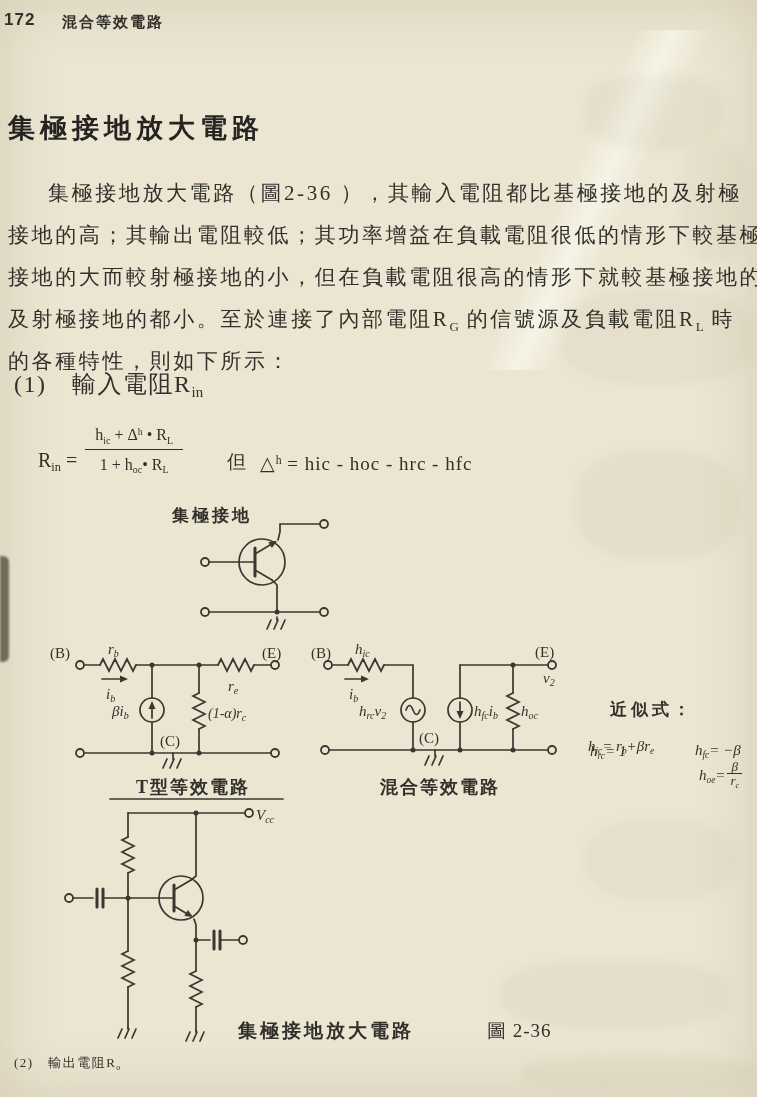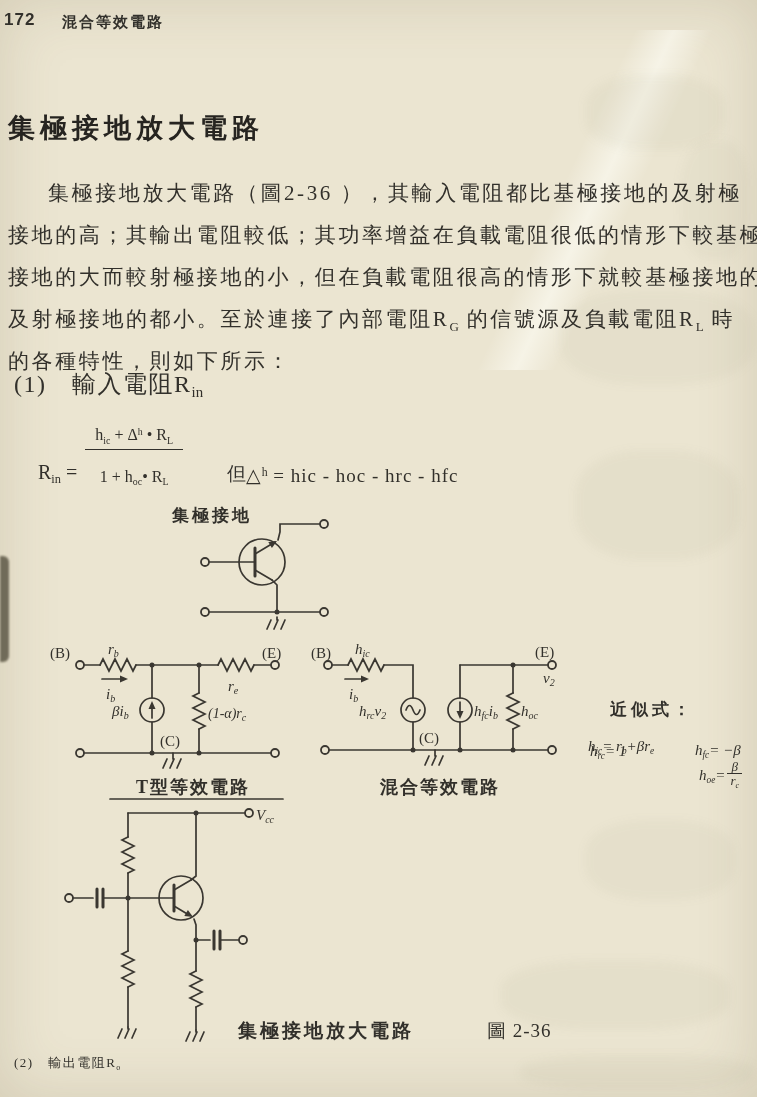--- a/index.html
+++ b/index.html
@@ -35,23 +35,23 @@
   .para .line{height:42px;white-space:nowrap;}
   .para .line.indent{padding-left:40px;}
   .list-item{left:14px;top:368px;font-size:24px;letter-spacing:1.5px;}
   .list-item2{left:14px;top:1054px;font-size:13px;letter-spacing:1.5px;}
   .seg-sub{font-size:62%;vertical-align:-0.35em;letter-spacing:0;}
   .seg-sup{font-size:62%;vertical-align:0.55em;letter-spacing:0;}
   
   .rin{left:38px;top:426px;display:flex;align-items:flex-end;font-size:20px;}
   .frac{display:inline-block;text-align:center;vertical-align:middle;margin-left:8px;font-size:16px;}
   .frac .num{display:block;padding:0 10px 3px 10px;}
-  .frac .den{display:block;border-top:1.6px solid #32302b;padding:18px 10px 0 10px;}
+  .frac .den{display:block;border-top:1.6px solid #32302b;padding:6px 10px 0 10px;}
   .rin .but{margin-left:44px;font-size:19px;}
-  .rin .delta{font-size:19px;letter-spacing:1px;}
+  .rin .delta{margin-left:14px;font-size:19px;letter-spacing:1px;}
   
   .approx{left:585px;top:692px;width:175px;height:110px;}
   .approx .ttl{position:absolute;left:25px;top:6px;font-size:17px;letter-spacing:4px;font-weight:600;text-align:right;}
   .approx .fx{position:absolute;font-size:15px;font-style:italic;white-space:nowrap;}
   .af1{left:3px;top:46px;}
   .af2{left:5px;top:51px;}
   .af3{left:110px;top:50px;}
   .af4{left:114px;top:68px;display:flex;align-items:center;}
   .sfrac{display:inline-block;text-align:center;font-size:13px;margin-left:2px;}
   .sfrac .num{display:block;line-height:13px;padding:0 3px;}

